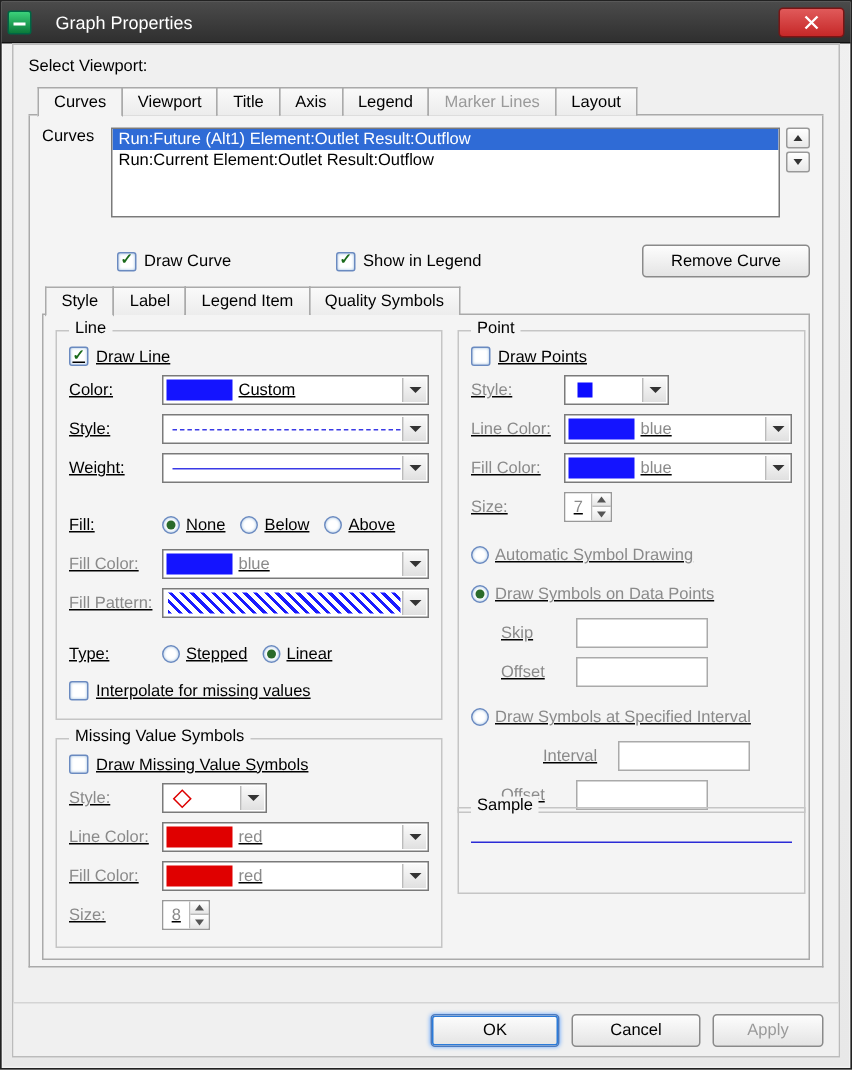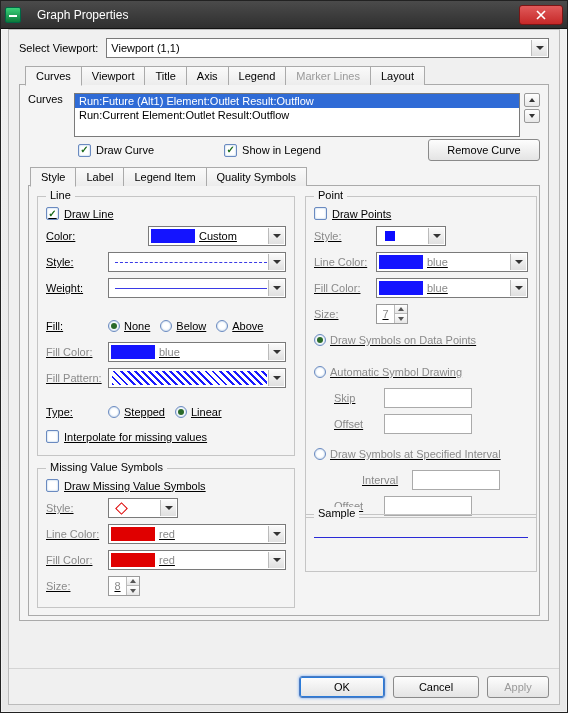--- a/index.html
+++ b/index.html
@@ -81,21 +81,21 @@
   }
   .tab.active { background:#f4f4f4; border-bottom:1px solid #f4f4f4; margin-bottom:-1px; }
   .tab.disabled { color:#9a9a9a; }
   .tabbody {
     border:1px solid #aaa; border-top:none;
     background:#f4f4f4;
     padding:8px;
   }
   .listbox {
     border:1px solid #7a7a7a; background:#fff;
-    height:44px; overflow:hidden;flex:1;
+    height:60px; overflow:hidden;flex:1;
   }
   .listitem { padding:1px 4px; }
   .listitem.sel { background:#2f6bd6; color:#fff; }
   .spinners { width:16px; margin-left:4px; display:flex;flex-direction:column;gap:2px; }
   .spinbtn { height:14px;border:1px solid #999;background:linear-gradient(#fff,#e8e8e8);border-radius:2px;display:flex;align-items:center;justify-content:center;}
   .cupr{width:0;height:0;border-left:3px solid transparent;border-right:3px solid transparent;border-bottom:4px solid #333;}
   .cdnr{width:0;height:0;border-left:3px solid transparent;border-right:3px solid transparent;border-top:4px solid #333;}
   .chkrow { display:flex;align-items:center;gap:5px; }
   .chk { width:13px;height:13px;border:1px solid #6a8ac0;background:#fff;display:inline-flex;align-items:center;justify-content:center;border-radius:2px;box-shadow:inset 0 0 2px #9bd;}
   .chk.checked::after{content:"✓";color:#1a6a1a;font-size:10px;line-height:10px;font-weight:bold;}
@@ -169,26 +169,20 @@
       <svg width="10" height="10" viewBox="0 0 10 10">
           <path d="M1 1 L9 9 M9 1 L1 9" stroke="#fff" stroke-width="1.6"></path>
         </svg>
     </div>
   </div>
 
   <div class="client">
     <div class="pad">
       <div class="row">
         <span class="lbl">Select Viewport:</span>
-        <div class="selectvp">
-          <span>Viewport (1,1)</span>
-          <div class="dropbtn">
-              <div class="caret"></div>
-            </div>
-        </div>
       </div>
 
       <div class="tabs">
         <div class="tab active">Curves</div>
         <div class="tab">Viewport</div>
         <div class="tab">Title</div>
         <div class="tab">Axis</div>
         <div class="tab">Legend</div>
         <div class="tab disabled">Marker Lines</div>
         <div class="tab">Layout</div>
@@ -203,21 +197,21 @@
           <div class="spinners">
             <div class="spinbtn">
                 <div class="cupr"></div>
               </div>
             <div class="spinbtn">
                 <div class="cdnr"></div>
               </div>
           </div>
         </div>
 
-        <div class="row" style="margin-top:2px;padding-left:50px;">
+        <div class="row" style="margin-top:18px;padding-left:50px;">
           <label class="chkrow">
             <span class="chk checked"></span>
             <span>Draw Curve</span>
           </label>
           <div style="width:70px;"></div>
           <label class="chkrow">
             <span class="chk checked"></span>
             <span>Show in Legend</span>
           </label>
           <div style="flex:1;"></div>
@@ -237,21 +231,21 @@
 
           <div class="fieldset" style="left:8px;top:10px;width:258px;height:260px;">
             <div class="legend">Line</div>
             <label class="chkrow" style="margin-top:2px;">
               <span class="chk checked"></span>
               <span>Draw Line</span>
             </label>
             <div class="frow">
                 <span class="flbl">Color:</span>
               <div class="ctrl">
-                  <div class="combo" style="flex:1;margin-left:40px;">
+                  <div class="combo" style="flex:1;">
                 <span class="swatch" style="background:#1414ff;"></span>
                 <span style="flex:1;padding-left:2px;">Custom</span>
                 <div class="dropbtn">
                       <div class="caret"></div>
                     </div>
               </div>
                 </div>
             </div>
             <div class="frow">
                 <span class="flbl">Style:</span>
@@ -435,32 +429,32 @@
                 <span class="sbtns">
                     <span class="sb">
                       <span class="cupr" style="border-bottom-color:#555;"></span>
                     </span>
                     <span class="sb">
                       <span class="cdnr" style="border-top-color:#555;"></span>
                     </span>
                   </span>
               </div>
             </div>
-            <div class="frow">
-                <span class="radiolbl dis">
-                  <span class="radio sel"></span>
-                  <span>Draw Symbols on Data Points</span>
-                </span>
-              </div>
             <div class="frow" style="margin-top:12px;">
                 <span class="radiolbl dis">
                   <span class="radio"></span>
                   <span>Automatic Symbol Drawing</span>
                 </span>
               </div>
+            <div class="frow">
+                <span class="radiolbl dis">
+                  <span class="radio sel"></span>
+                  <span>Draw Symbols on Data Points</span>
+                </span>
+              </div>
             <div class="frow" style="padding-left:20px;">
                 <span class="flbl dis" style="width:50px;">Skip</span>
                 <div class="txtbox"></div>
               </div>
             <div class="frow" style="padding-left:20px;">
                 <span class="flbl dis" style="width:50px;">Offset</span>
                 <div class="txtbox"></div>
               </div>
             <div class="frow" style="margin-top:10px;text-align:center;">
                 <span class="radiolbl dis">
@@ -487,18 +481,18 @@
       </div>
     </div>
 
     <div class="footer">
       <div class="btn default" style="width:86px;">
           <span>OK</span>
         </div>
       <div class="btn" style="width:86px;">
           <span>Cancel</span>
         </div>
-      <div class="btn" style="width:62px;color:#9a9a9a;">
+      <div class="btn" style="width:74px;color:#9a9a9a;">
           <span>Apply</span>
         </div>
     </div>
   </div>
 </div>
 
 </body></html>

